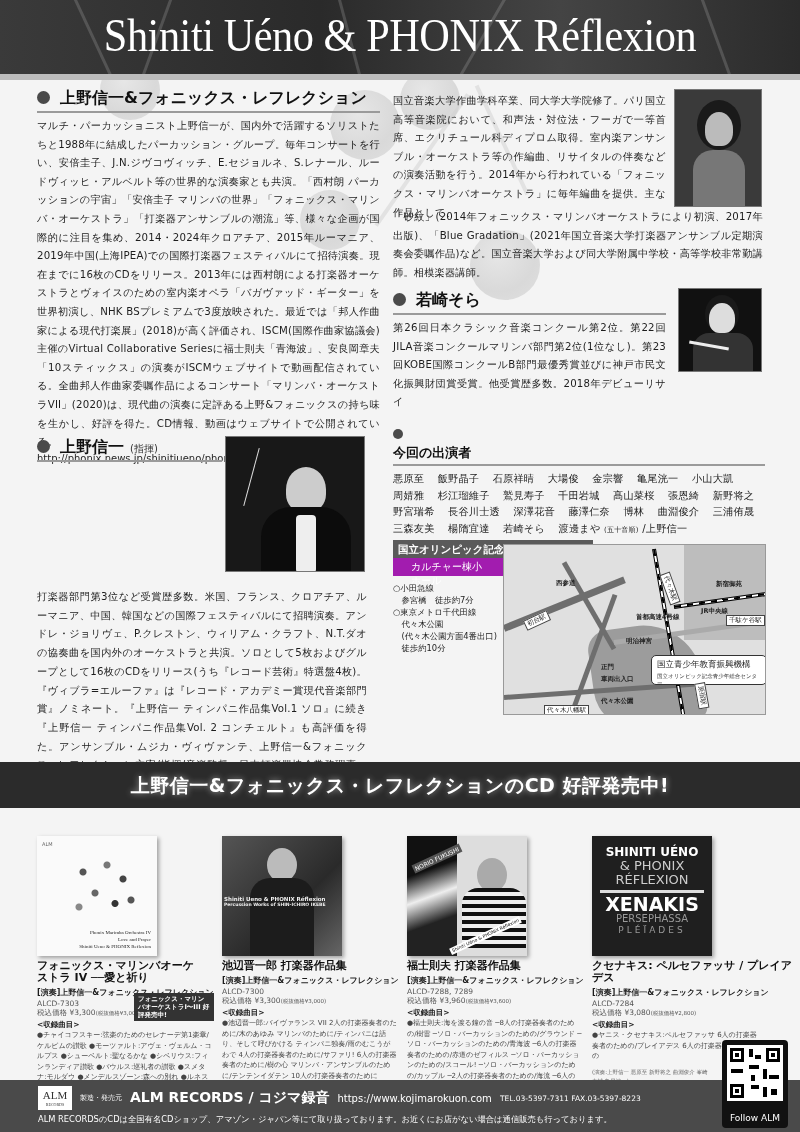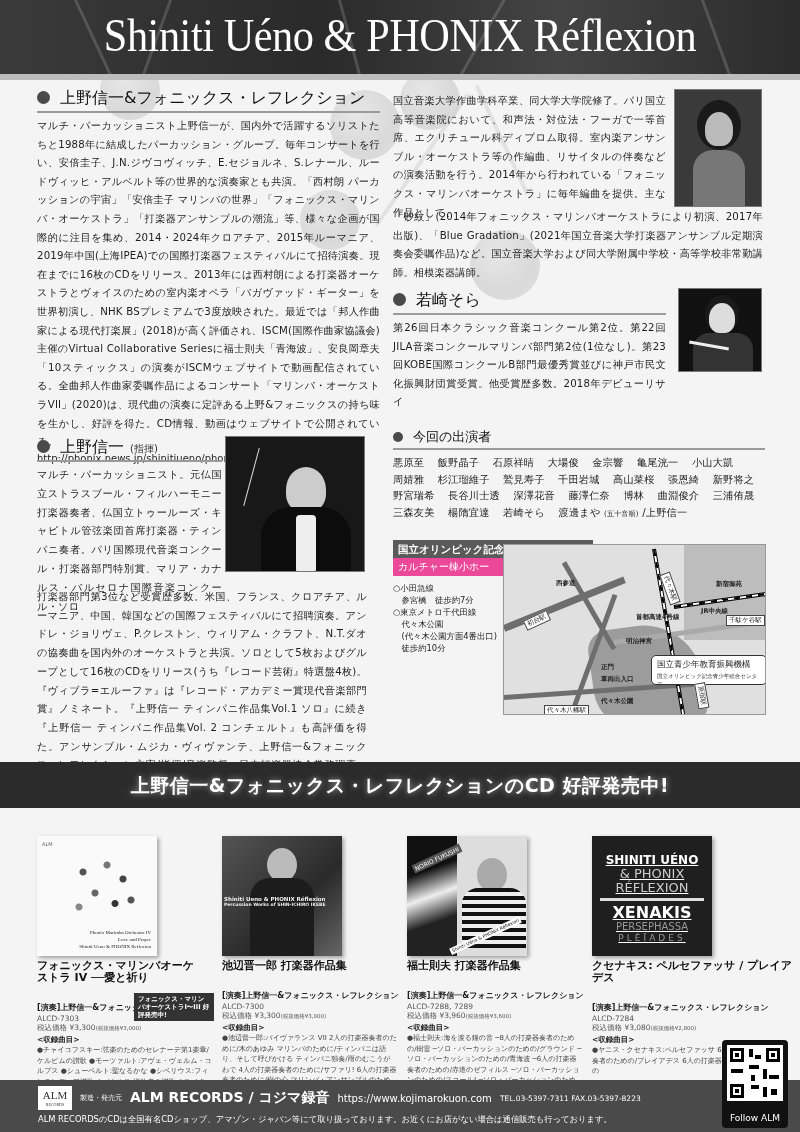--- a/index.html
+++ b/index.html
@@ -44,21 +44,21 @@
   
   .sec { position: absolute; }
   .sec-head {
     display: flex; align-items: baseline; gap: 6px;
     border-bottom: 2px solid #9a9a9a; padding-bottom: 2px;
   }
   .bullet {
     display: inline-block; width: 13px; height: 13px; border-radius: 50%;
     background: #4a4a4a; margin-right: 4px; position: relative; top: 1px;
   }
-  .sec-title { font-size: 16px; font-weight: normal; color: #111; }
+  .sec-title { font-size: 16px; font-weight: bold; color: #111; }
   .sec-title.small { font-size: 13px; }
   .sec-sub { font-size: 10px; color: #333; }
   .body-text {
     font-size: 10.2px; line-height: 18.6px; color: #1d1d1d; margin-top: 4px;
     text-align: justify; letter-spacing: 0.2px;
   }
   .url { font-size: 10px; margin-top: 1px; }
 
   .photo {
     position: absolute; background: #1a1a1a; border: 1px solid #777; overflow: hidden;
@@ -72,22 +72,22 @@
 
   
   .map {
     position: absolute; left: 393px; top: 540px; width: 406px; height: 175px;
   }
   .map-title {
     position: absolute; left: 0; top: 0; width: 200px; background: #5a5a5a; color: #fff;
     font-size: 10.5px; font-weight: bold; padding: 2px 5px; height: 18px; line-height: 14px;
   }
   .map-sub {
-    position: absolute; left: 0; top: 18px; width: 110px; background: #ec4899; color: #fff;
-    font-size: 10px; padding: 2px 5px; height: 18px; line-height: 14px;
+    position: absolute; left: 0; top: 18px; width: 110px; background: #a21caf; color: #fff;
+    font-size: 10px; padding: 2px 18px; height: 18px; line-height: 14px;
   }
   .map-access { position: absolute; left: 0; top: 42px; font-size: 8.4px; line-height: 12px; }
   .map-canvas {
     position: absolute; left: 110px; top: 4px; width: 263px; height: 171px;
     background: #e0e0e0; border: 1px solid #999; overflow: hidden;
   }
   .map-park {
     position: absolute; left: 88px; top: 80px; width: 110px; height: 100px;
     background: #9c9c9c; border-radius: 20px 60px 10px 40px; transform: rotate(-8deg);
   }
@@ -113,21 +113,21 @@
     text-shadow: 0 0 6px rgba(255,255,255,0.6);
   }
 
   
   .cd { position: absolute; top: 836px; }
   .cd-cover {
     width: 120px; height: 120px; position: relative; overflow: hidden;
     box-shadow: 2px 2px 4px rgba(0,0,0,0.35);
   }
   .cd-title { font-size: 11px; font-weight: bold; line-height: 12px; margin-top: 4px; color: #111; }
-  .cd-perf { font-size: 8px; font-weight: bold; margin-top: 18px; }
+  .cd-perf { font-size: 8px; font-weight: bold; margin-top: 3px; }
   .cd-cat { font-size: 7.5px; color: #555; margin-top: 1px; }
   .cd-price { font-size: 7.5px; color: #555; }
   .cd-price .tax { font-size: 5.5px; }
   .cd-tracks-head { font-size: 7.5px; font-weight: bold; margin-top: 2px; }
   .cd-tracks { font-size: 7px; line-height: 10.5px; color: #444; }
   .cd-tracks .sm { font-size: 5.5px; color: #666; }
   .promo-badge {
     position: absolute; background: #333; color: #fff; font-size: 6.5px; line-height: 8px;
     padding: 2px 4px; font-weight: bold;
   }
@@ -192,21 +192,20 @@
     <div class="body-text">マルチ・パーカッショニスト上野信一が、国内外で活躍するソリストたちと1988年に結成したパーカッション・グループ。毎年コンサートを行い、安倍圭子、J.N.ジヴコヴィッチ、E.セジョルネ、S.レナール、ルードヴィッヒ・アルベルト等の世界的な演奏家とも共演。「西村朗 パーカッションの宇宙」「安倍圭子 マリンバの世界」「フォニックス・マリンバ・オーケストラ」「打楽器アンサンブルの潮流」等、様々な企画が国際的に注目を集め、2014・2024年クロアチア、2015年ルーマニア、2019年中国(上海IPEA)での国際打楽器フェスティバルにて招待演奏。現在までに16枚のCDをリリース。2013年には西村朗による打楽器オーケストラとヴォイスのための室内楽オペラ「バガヴァッド・ギーター」を世界初演し、NHK BSプレミアムで3度放映された。最近では「邦人作曲家による現代打楽展」(2018)が高く評価され、ISCM(国際作曲家協議会)主催のVirtual Collaborative Seriesに福士則夫「青海波」、安良岡章夫「10スティックス」の演奏がISCMウェブサイトで動画配信されている。全曲邦人作曲家委嘱作品によるコンサート「マリンバ・オーケストラVII」(2020)は、現代曲の演奏に定評ある上野&amp;フォニックスの持ち味を生かし、好評を得た。CD情報、動画はウェブサイトで公開されている。</div>
     <div class="url">http://phonix.news.jp/shinitiueno/phonix</div>
   </div>
 
   <div class="sec" style="left:37px; top:437px; width:185px;">
     <div class="sec-head">
       <span class="bullet"></span>
       <span class="sec-title">上野信一</span>
       <span class="sec-sub">(指揮)</span>
     </div>
-    <div class="body-text" style="line-height:18.8px;">マルチ・パーカッショニスト。元仏国立ストラスブール・フィルハーモニー打楽器奏者、仏国立トゥールーズ・キャピトル管弦楽団首席打楽器・ティンパニ奏者。パリ国際現代音楽コンクール・打楽器部門特別賞、マリア・カナルス・バルセロナ国際音楽コンクール・ソロ</div>
   </div>
   <div class="photo" style="left:225px; top:436px; width:140px; height:136px; background:#181818;">
     <div class="figure" style="left:60px; top:30px; width:40px; height:45px; background:#ccc;"></div>
     <div class="figure" style="left:35px; top:70px; width:90px; height:80px; background:#0c0c0c; border-radius:30px 30px 0 0;"></div>
     <div class="figure" style="left:70px; top:78px; width:20px; height:58px; background:#eee; border-radius:4px;"></div>
     <div style="position:absolute; left:25px; top:10px; width:1px; height:60px; background:#ddd; transform:rotate(15deg);"></div>
   </div>
   <div class="sec" style="left:37px; top:584px; width:330px;">
     <div class="body-text" style="line-height:18.7px;">打楽器部門第3位など受賞歴多数。米国、フランス、クロアチア、ルーマニア、中国、韓国などの国際フェスティバルにて招聘演奏。アンドレ・ジョリヴェ、P.クレストン、ウィリアム・クラフト、N.T.ダオの協奏曲を国内外のオーケストラと共演。ソロとして5枚およびグループとして16枚のCDをリリース(うち『レコード芸術』特選盤4枚)。『ヴィブラ=エルーファ』は『レコード・アカデミー賞現代音楽部門賞』ノミネート。『上野信一 ティンパニ作品集Vol.1 ソロ』に続き『上野信一 ティンパニ作品集Vol. 2 コンチェルト』も高評価を得た。アンサンブル・ムジカ・ヴィヴァンテ、上野信一&amp;フォニックス・レフレクション主宰/指揮/音楽監督。日本打楽器協会常務理事、ヤマハ・アーティスト。</div>
   </div>
@@ -231,21 +230,21 @@
     <div class="body-text">第26回日本クラシック音楽コンクール第2位。第22回JILA音楽コンクールマリンバ部門第2位(1位なし)。第23回KOBE国際コンクールB部門最優秀賞並びに神戸市民文化振興財団賞受賞。他受賞歴多数。2018年デビューリサイ</div>
   </div>
   <div class="photo" style="left:678px; top:288px; width:84px; height:84px; background:#111;">
     <div class="figure" style="left:26px; top:6px; width:34px; height:38px; background:#1a1a1a; border-radius:50%;"></div>
     <div class="figure" style="left:30px; top:14px; width:26px; height:30px; background:#ddd;"></div>
     <div class="figure" style="left:14px; top:44px; width:60px; height:40px; background:#333; border-radius:16px 16px 0 0;"></div>
     <div style="position:absolute; left:10px; top:55px; width:40px; height:3px; background:#eee; transform:rotate(10deg);"></div>
   </div>
 
   <div class="sec" style="left:393px; top:428px; width:372px;">
-    <div class="sec-head" style="border-bottom-width:2px;">
+    <div class="sec-head" style="border-bottom-width:2px;flex-direction:column;">
       <span class="bullet" style="width:10px; height:10px;"></span>
       <span class="sec-title small">今回の出演者</span>
     </div>
     <div style="margin-top:5px;">
       <div class="cast-line">
         <span>悪原至</span><span class="gap"></span>
         <span>飯野晶子</span><span class="gap"></span>
         <span>石原祥晴</span><span class="gap"></span>
         <span>大場俊</span><span class="gap"></span>
         <span>金宗響</span><span class="gap"></span>
@@ -384,26 +383,26 @@
     </div>
     <div class="cd-title">福士則夫 打楽器作品集</div>
     <div class="cd-perf">[演奏]上野信一&amp;フォニックス・レフレクション</div>
     <div class="cd-cat">ALCD-7288, 7289</div>
     <div class="cd-price"><span>税込価格 ¥3,960</span><span class="tax">(税抜価格¥3,600)</span></div>
     <div class="cd-tracks-head">&lt;収録曲目&gt;</div>
     <div class="cd-tracks" style="width:175px;">●福士則夫:海を渡る鐘の音 ─8人の打楽器奏者のための/樹雷 ─ソロ・パーカッションのための/グラウンド ─ソロ・パーカッションのための/青海波 ─6人の打楽器奏者のための/赤道のゼフィルス ─ソロ・パーカッションのための/スコール! ─ソロ・パーカッションのための/カップル ─2人の打楽器奏者のための/海流 ─6人の打楽器奏者のための/手のための〈ている〉</div>
   </div>
 
   <div class="cd" style="left:592px;">
-    <div class="cd-cover" style="background:#1f1f1f; color:#fff; text-align:center; padding-top:18px;text-decoration:underline;">
+    <div class="cd-cover" style="background:#1f1f1f; color:#fff; text-align:center; padding-top:10px;">
       <div style="font-size:12px; font-weight:bold; line-height:13px;">SHINITI UÉNO</div>
       <div style="font-size:13px; line-height:14px; color:#ccc;">&amp; PHONIX</div>
       <div style="font-size:13px; line-height:14px; color:#ccc;">RÉFLEXION</div>
       <div style="height:3px; background:#ddd; margin:3px 8px;"></div>
-      <div style="font-size:16px; font-weight:bold; line-height:17px;">XENAKIS</div>
+      <div style="font-size:19px; font-weight:bold; line-height:17px;">XENAKIS</div>
       <div style="font-size:10px; line-height:12px; color:#999;">PERSEPHASSA</div>
       <div style="font-size:9px; line-height:11px; color:#999; letter-spacing:3px;">PLÉÏADES</div>
     </div>
     <div class="cd-title">クセナキス: ペルセファッサ / プレイアデス</div>
     <div class="cd-perf">[演奏]上野信一&amp;フォニックス・レフレクション</div>
     <div class="cd-cat">ALCD-7284</div>
     <div class="cd-price"><span>税込価格 ¥3,080</span><span class="tax">(税抜価格¥2,800)</span></div>
     <div class="cd-tracks-head">&lt;収録曲目&gt;</div>
     <div class="cd-tracks" style="width:170px;">●ヤニス・クセナキス:ペルセファッサ 6人の打楽器奏者のための/プレイアデス 6人の打楽器奏者のための</div>
     <div class="cd-tracks sm" style="width:120px; margin-top:6px; font-size:5.5px; line-height:9px; color:#666;">(演奏:上野信一 悪原至 新野将之 曲淵俊介 峯崎圭輔 亀尾洸一)</div>

